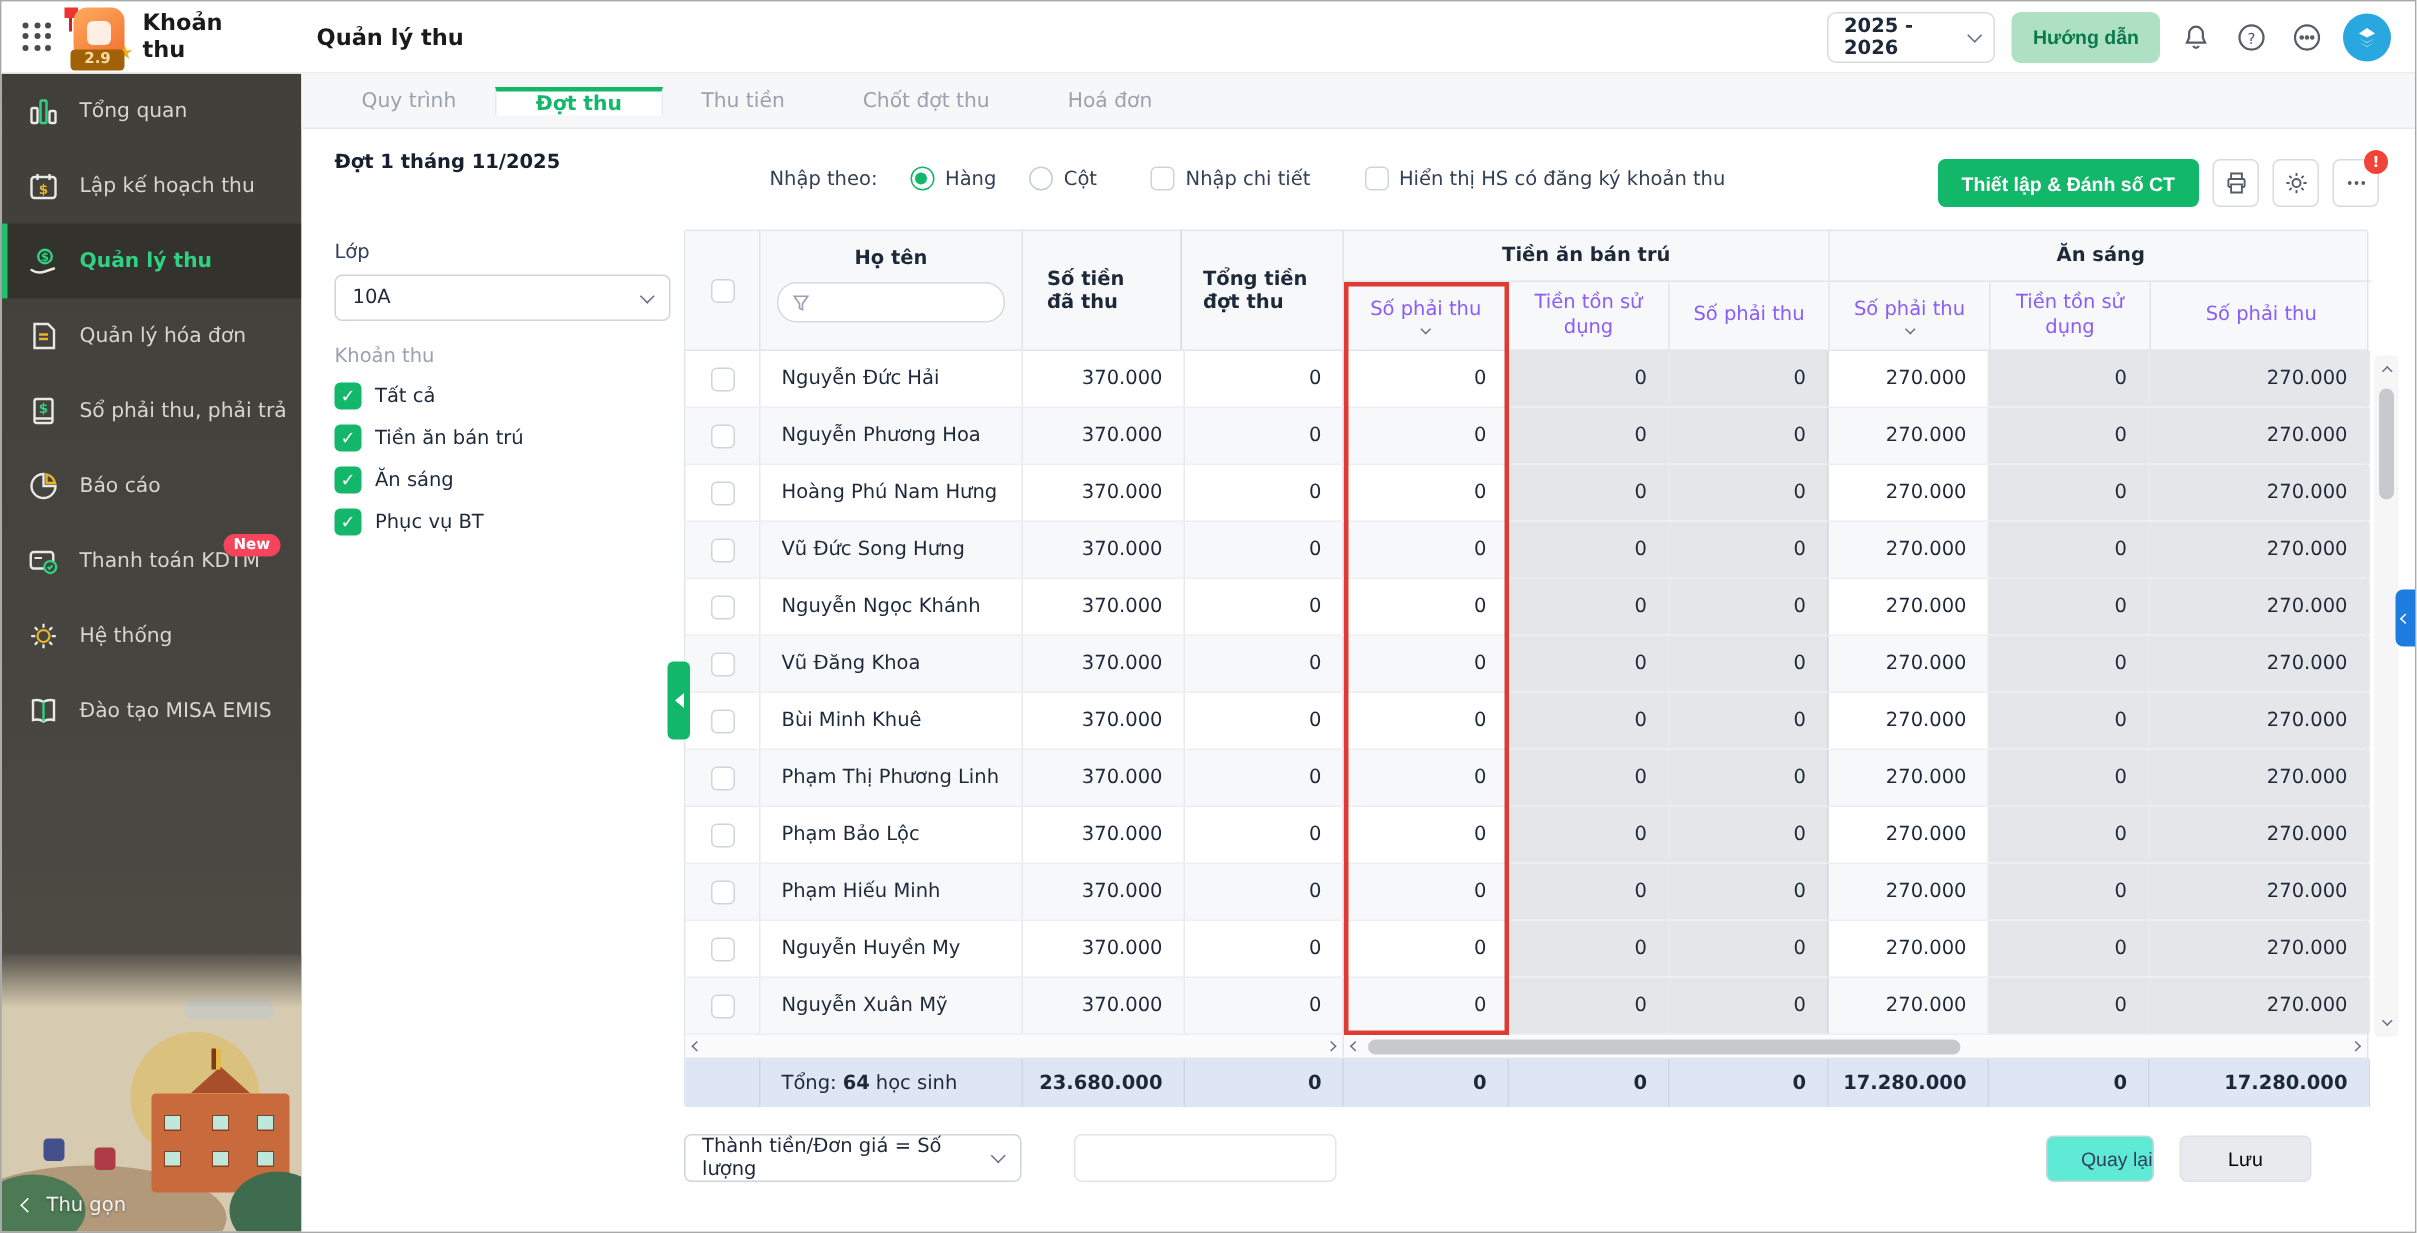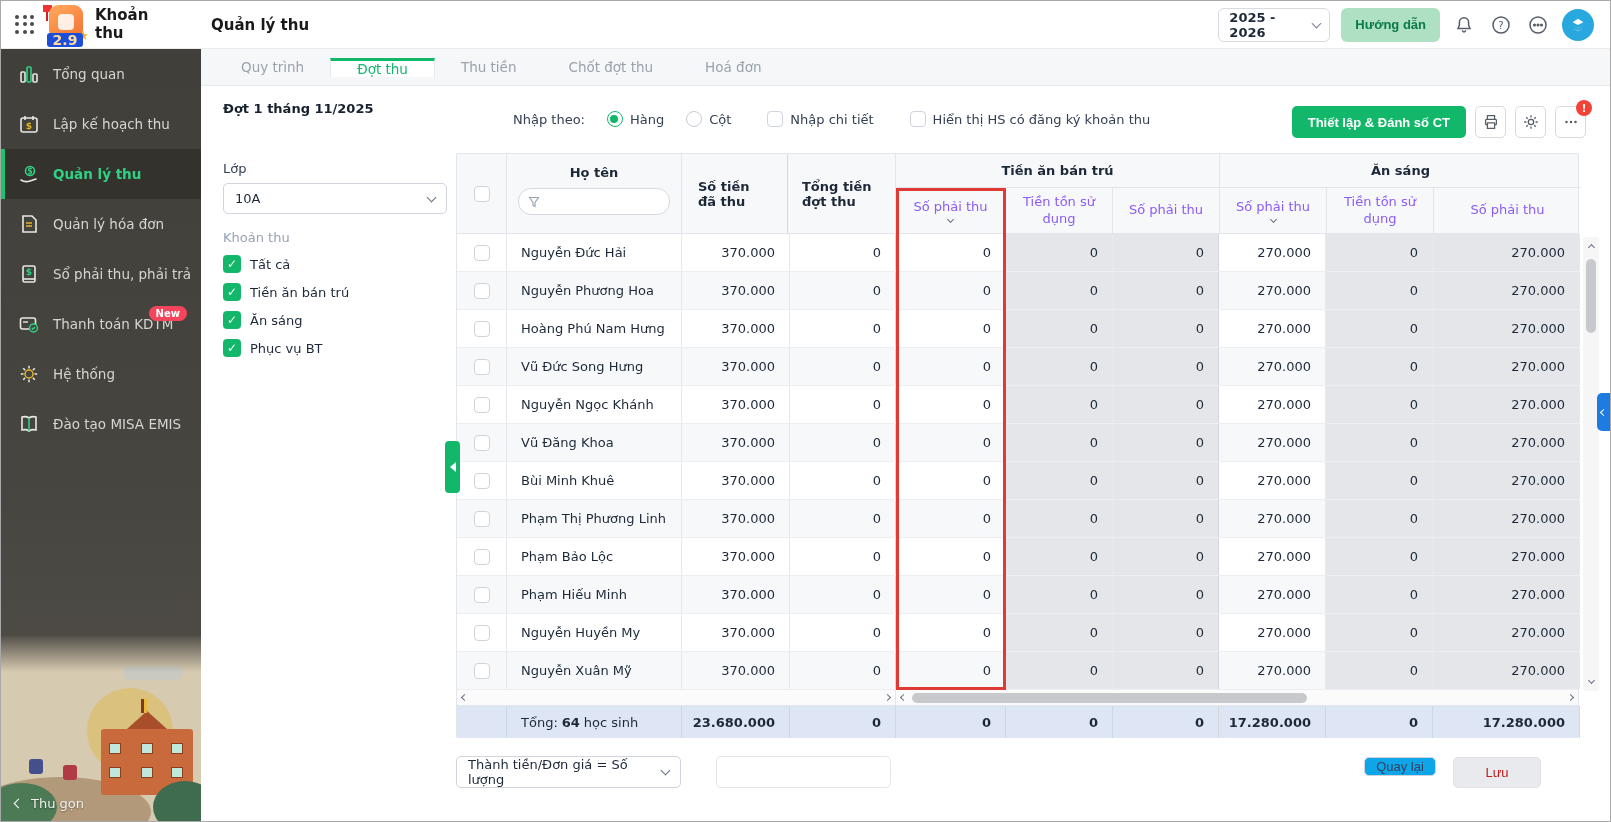--- a/index.html
+++ b/index.html
@@ -8,21 +8,21 @@
 
   
   .topbar { position:absolute; top:0; left:0; right:0; height:48px; background:#fff; display:flex; align-items:center; border-bottom:1px solid #ececec; z-index:30; }
   .grid-icon { width:20px; height:20px; margin-left:14px; display:grid; grid-template-columns:repeat(3,1fr); gap:3px; cursor:pointer; }
   .grid-icon i { width:4px; height:4px; border-radius:50%; background:#4b4b4b; }
   .logo { position:relative; width:44px; height:44px; margin-left:8px; }
   .logo-sq { position:absolute; left:6px; top:2px; width:34px; height:34px; border-radius:9px; background:linear-gradient(145deg,#ffab5e,#f3702e); }
   .logo-sq:after { content:""; position:absolute; left:9px; top:9px; width:16px; height:16px; border-radius:4px; background:rgba(255,255,255,.85); }
   .logo-flag { position:absolute; left:0; top:2px; width:9px; height:7px; background:#e33; }
   .logo-flag:after{ content:""; position:absolute; left:3px; top:7px; width:2px; height:9px; background:#c22; }
-  .logo-ribbon { position:absolute; left:4px; bottom:0; width:36px; height:14px; background:#1d4ed8; color:#ffd9a0; font-size:14px; font-weight:bold; text-align:center; line-height:14px; border-radius:3px; }
+  .logo-ribbon { position:absolute; left:4px; bottom:0; width:36px; height:14px; background:#a16207; color:#ffd9a0; font-size:10px; font-weight:bold; text-align:center; line-height:14px; border-radius:3px; }
   .logo-star { position:absolute; right:-2px; bottom:4px; color:#f2b01e; font-size:13px; }
   .app-title { margin-left:8px; width:66px; font-size:15px; font-weight:bold; color:#1a1a1a; line-height:1.15; }
   .page-title { position:absolute; left:210px; font-size:15px; font-weight:bold; color:#1a1a1a; }
   .tb-right { margin-left:auto; display:flex; align-items:center; gap:11px; padding-right:16px; }
   .school-box { display:flex; align-items:center; width:334px; height:34px; border:1px solid #d7dbe0; border-radius:6px; overflow:hidden; background:#fff; cursor:pointer; }
   .home-btn { width:34px; height:34px; background:#12b76a; display:flex; align-items:center; justify-content:center; flex:none; }
   .school-name { padding:0 10px; font-size:13px; color:#1d2939; white-space:nowrap; }
   .year-box { display:flex; align-items:center; justify-content:space-between; width:112px; height:34px; border:1px solid #d7dbe0; border-radius:6px; padding:0 10px; font-size:13px; font-weight:600; color:#1d2939; cursor:pointer; }
   .guide-btn { height:34px; padding:0 14px; background:#aee0c4; color:#0a7a4b; font-size:13px; font-weight:bold; border:none; border-radius:6px; cursor:pointer; }
   .icon-round { width:26px; height:26px; display:flex; align-items:center; justify-content:center; cursor:pointer; }
@@ -55,21 +55,21 @@
   .ill-kid .head { width:11px; height:11px; border-radius:50%; background:#352a24; margin-left:3px; }
   .ill-kid .trunk { width:14px; height:15px; border-radius:3px; margin-top:1px; }
   .ill-kid.k1 { left:28px; } .ill-kid.k1 .trunk { background:#44508c; }
   .ill-kid.k2 { left:62px; bottom:42px; } .ill-kid.k2 .trunk { background:#b03a46; }
   .collapse { position:absolute; left:14px; bottom:10px; z-index:6; display:flex; align-items:center; gap:9px; color:#f2f2ef; font-size:13px; cursor:pointer; text-shadow:0 1px 2px rgba(0,0,0,.4); }
 
   
   .main { position:relative; flex:1; background:#fff; }
   .tabbar { position:absolute; top:0; left:0; right:0; height:37px; background:#f6f7f8; border-bottom:1px solid #e7e9ec; display:flex; padding-left:14px; z-index:10;align-items:center; }
   .tab { padding:0 26px; display:flex; align-items:center; font-size:13.5px; color:#9aa2ae; cursor:pointer; }
-  .tab.active { background:#fff; color:#12b76a; font-weight:normal; border-top:3px solid #12b76a; border-left:1px solid #e7e9ec; border-right:1px solid #e7e9ec; margin-bottom:-1px; }
+  .tab.active { background:#fff; color:#12b76a; font-weight:bold; border-top:3px solid #12b76a; border-left:1px solid #e7e9ec; border-right:1px solid #e7e9ec; margin-bottom:-1px; }
   .batch-title { position:absolute; left:22px; top:52px; font-size:13px; font-weight:bold; color:#16202e; }
   .controls { position:absolute; left:312px; top:62px; display:flex; align-items:center; gap:22px; font-size:13px; color:#344054; }
   .ctl { display:flex; align-items:center; gap:7px; cursor:pointer; }
   .radio { width:16px; height:16px; border-radius:50%; border:1.5px solid #c6ccd4; background:#fff; position:relative; flex:none; }
   .radio.on { border-color:#12b76a; }
   .radio.on:after { content:""; position:absolute; left:2.5px; top:2.5px; width:8px; height:8px; border-radius:50%; background:#12b76a; }
   .cb { width:16px; height:16px; border-radius:4px; border:1.5px solid #cfd4dc; background:#fff; flex:none; display:inline-block; cursor:pointer; }
   .cb-green { width:18px; height:18px; border-radius:4px; background:#12b76a; color:#fff; font-size:12px; font-weight:bold; display:flex; align-items:center; justify-content:center; flex:none; cursor:pointer; }
   .actions { position:absolute; top:57px; right:24px; display:flex; align-items:center; gap:9px; }
   .btn-green { height:32px; padding:0 16px; background:#12b76a; color:#fff; font-size:13px; font-weight:bold; border:none; border-radius:5px; cursor:pointer; display:flex; align-items:center; gap:10px; }
@@ -127,22 +127,22 @@
 
   
   .chev { display:inline-block; width:7px; height:7px; border-right:1.6px solid #667085; border-bottom:1.6px solid #667085; transform:rotate(45deg); margin-top:-3px; }
   .chev.white { border-color:#fff; }
   .chev.left { transform:rotate(135deg); margin:0; }
   .chev.right { transform:rotate(-45deg); margin:0; }
   .chev.up { transform:rotate(-135deg); margin-top:3px; }
   .chev.small { width:5px; height:5px; }
   .formula-select { position:absolute; left:255px; top:707px; width:225px; height:32px; border:1px solid #cfd4dc; border-radius:5px; background:#fff; display:flex; align-items:center; justify-content:space-between; padding:0 11px; font-size:13px; color:#1d2939; cursor:pointer; }
   .empty-input { position:absolute; left:515px; top:707px; width:175px; height:32px; border:1px solid #e2e5e9; border-radius:5px; background:#fff; }
-  .btn-back { position:absolute; left:1163px; top:708px; width:72px; height:19px; background:#0ea5e9; border:1px solid #cfd4dc; border-radius:5px; font-size:13px; color:#33415c; cursor:pointer; }
-  .btn-save { position:absolute; left:1252px; top:708px; width:88px; height:31px; background:#e8eaee; border:1px solid #e0e2e7; border-radius:5px; font-size:13px; color:#b91c1c; cursor:default; }
+  .btn-back { position:absolute; left:1163px; top:708px; width:72px; height:31px; background:#5eead4; border:1px solid #cfd4dc; border-radius:5px; font-size:13px; color:#33415c; cursor:pointer;text-align:right; }
+  .btn-save { position:absolute; left:1252px; top:708px; width:88px; height:31px; background:#e8eaee; border:1px solid #e0e2e7; border-radius:5px; font-size:13px; color:#000000; cursor:default; }
 </style>
 </head>
 <body>
 
 <div class="window">
 
   <header class="topbar">
     <div class="grid-icon">
         <i></i>
         <i></i>
@@ -247,20 +247,29 @@
                 <rect x="5" y="3" width="12" height="16" rx="1.5" stroke="#e8e8e5" stroke-width="1.6"></rect>
                 <path d="M5 16h12" stroke="#e8e8e5" stroke-width="1.6"></path>
                 <text x="11" y="12" font-size="9" fill="#2fd183" text-anchor="middle" font-weight="bold">$</text>
               </svg>
             </span>
             <span class="side-label">Sổ phải thu, phải trả</span>
           </div>
           <div class="side-item">
             <span class="side-ico">
               <svg width="22" height="22" viewBox="0 0 22 22" fill="none">
+                <path d="M11 3a8 8 0 1 0 8 8h-8z" stroke="#e8e8e5" stroke-width="1.6"></path>
+                <path d="M13 9V3.3A8 8 0 0 1 18.7 9z" stroke="#e7b426" stroke-width="1.6"></path>
+              </svg>
+            </span>
+            <span class="side-label">Báo cáo</span>
+          </div>
+          <div class="side-item">
+            <span class="side-ico">
+              <svg width="22" height="22" viewBox="0 0 22 22" fill="none">
                 <rect x="2.5" y="5" width="15" height="11" rx="2" stroke="#e8e8e5" stroke-width="1.6"></rect>
                 <path d="M5 9h5" stroke="#e8e8e5" stroke-width="1.4"></path>
                 <circle cx="15.5" cy="15" r="4" stroke="#2fd183" stroke-width="1.5" fill="#46453f"></circle>
                 <path d="M13.8 15l1.2 1.2 2-2.2" stroke="#2fd183" stroke-width="1.4"></path>
               </svg>
             </span>
             <span class="side-label">Thanh toán KDTM</span>
             <span class="new-badge">New</span>
           </div>
           <div class="side-item">

